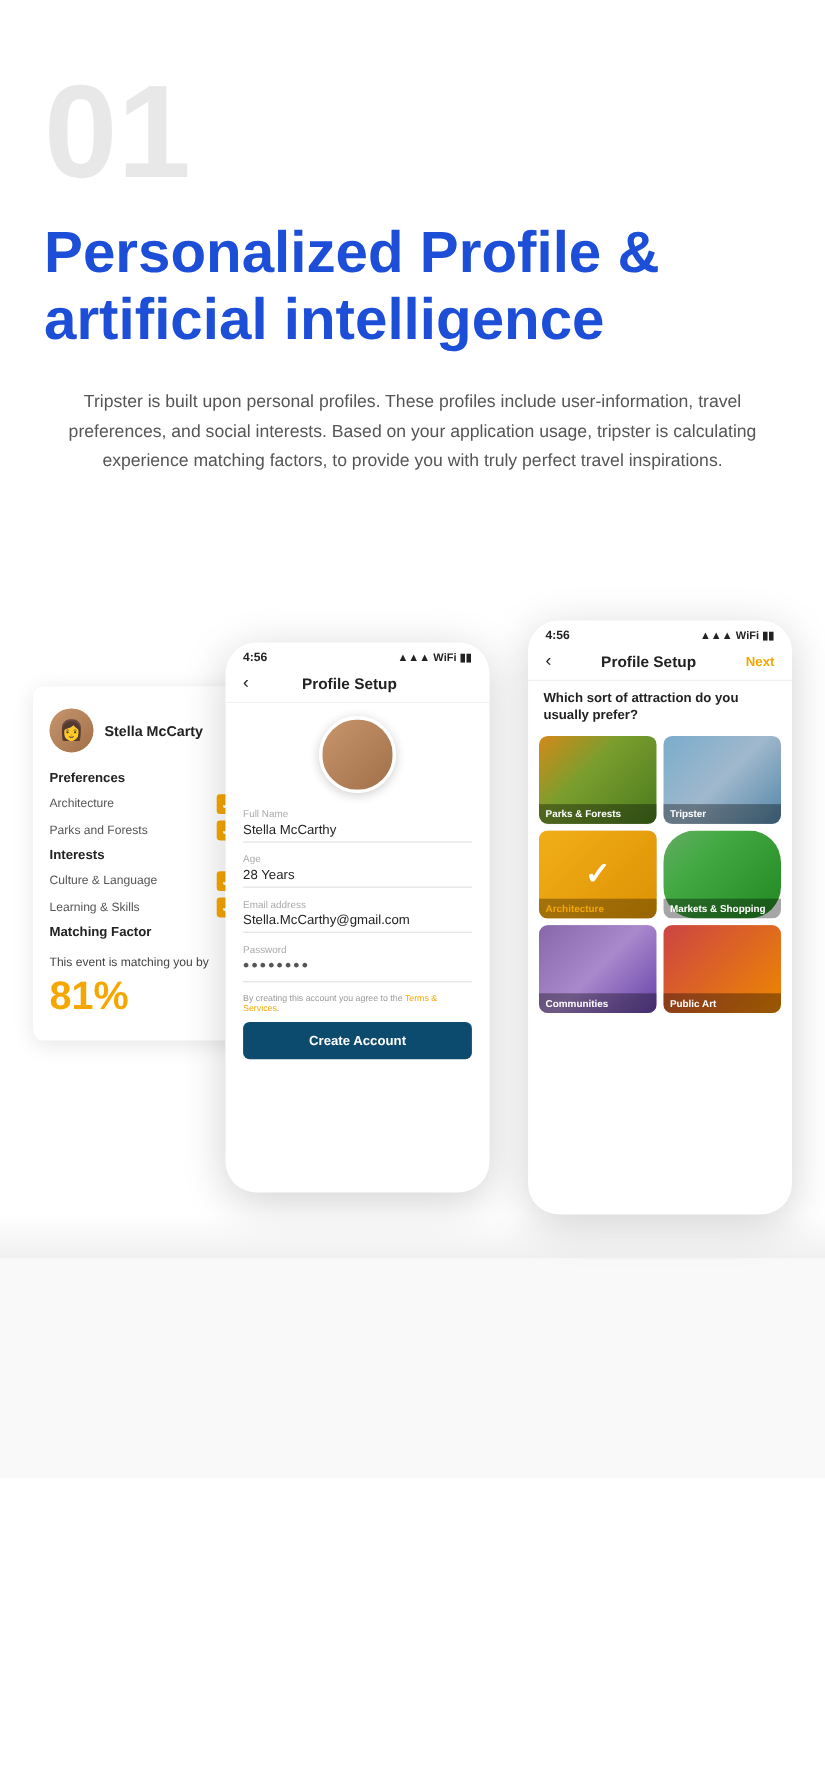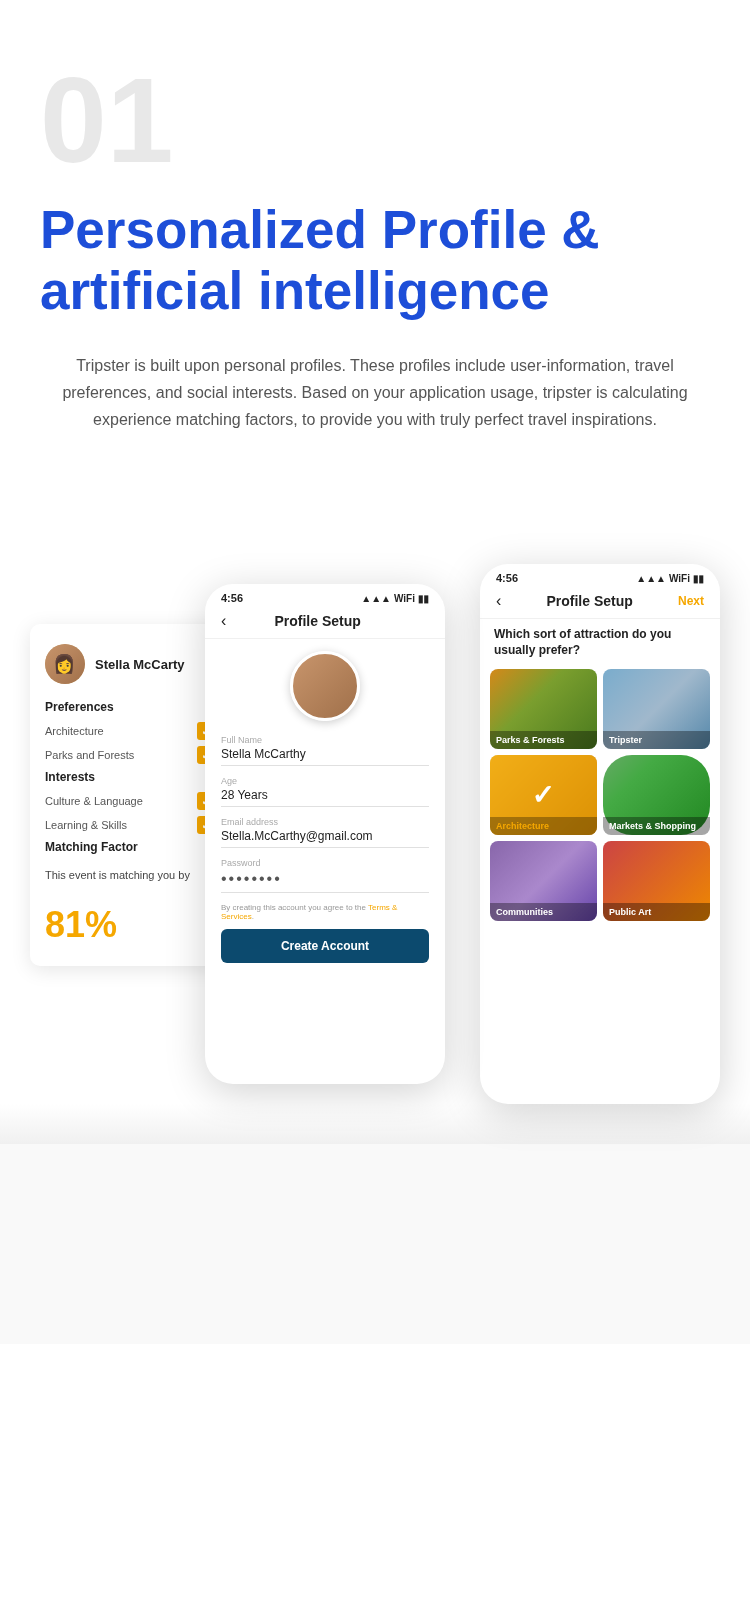--- a/index.html
+++ b/index.html
@@ -131,21 +131,21 @@
       content: '✓';
       color: #fff;
       font-size: 11px;
       font-weight: 900;
     }
 
     .matching-label {
       font-size: 11px;
       color: #444;
       margin-top: 14px;
-      margin-bottom: 20px;
+      margin-bottom: 0;
       line-height: 1.4;
     }
 
     .matching-percent {
       font-size: 36px;
       font-weight: 900;
       color: #f5a700;
     }
 
     

